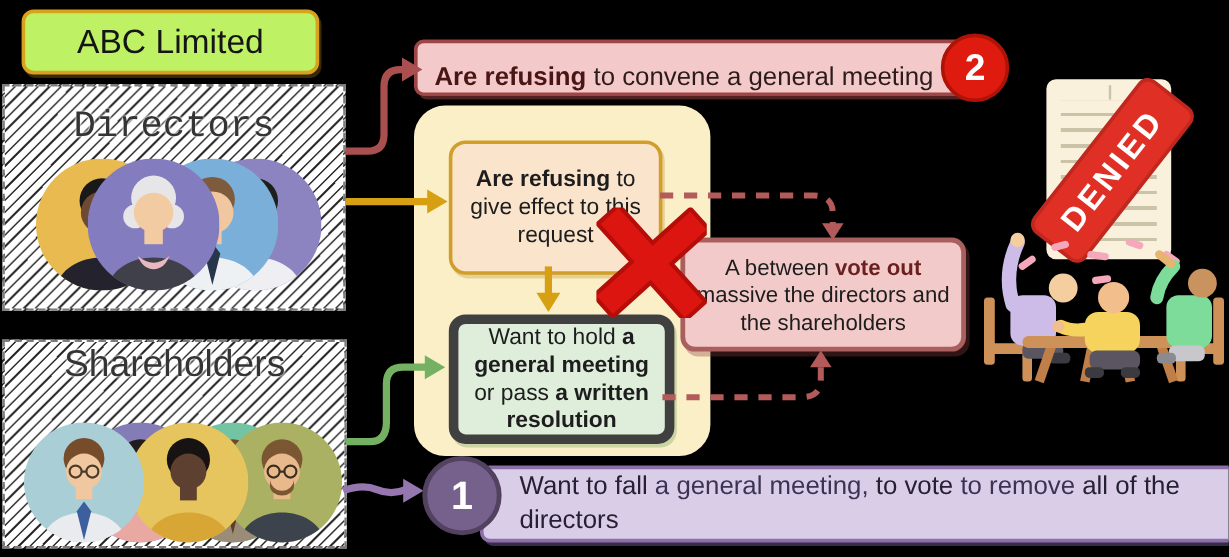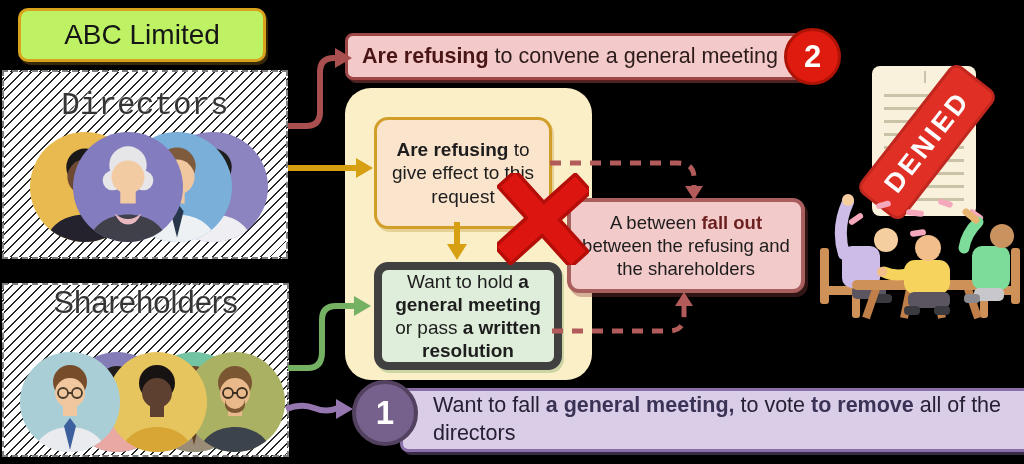--- a/index.html
+++ b/index.html
@@ -18,21 +18,21 @@
   .directors-box{left:2px;top:70px;width:282px;height:185px;font-family:Liberation Mono, monospace;}
   .shareholders-box{left:2px;top:283px;width:283px;height:170px;}
   .group-label{position:relative;z-index:2;text-align:center;font-size:31px;color:#343434;
     margin-top:16px;text-shadow:0 0 3px #fff,0 0 3px #fff;}
   .shareholders-box .group-label{margin-top:0;}
   .avatar{position:absolute;z-index:3;}
 
   
   .banner2{position:absolute;left:345px;top:33px;width:444px;height:41px;
     background:#F4C9C9;border:3px solid #9E4545;border-radius:8px;
-    display:flex;align-items:center;padding-left:14px;font-size:21.5px;color:#2B1B1B;
+    display:flex;align-items:flex-end;padding-left:14px;font-size:21.5px;color:#2B1B1B;
     box-shadow:3px 4px 0 -1px rgba(150,60,60,.55);z-index:2;}
   .banner2 .b{font-weight:bold;color:#4A1515;}
   .badge{border-radius:50%;display:flex;align-items:center;justify-content:center;
     color:#fff;font-weight:bold;position:absolute;z-index:5;}
   .badge2{left:784px;top:28px;width:51px;height:51px;background:#DE1B0E;
     border:3px solid #AD1306;font-size:31px;}
   .badge1{left:352px;top:380px;width:58px;height:58px;background:#75618C;
     border:4px solid #52415F;font-size:33px;}
 
   
@@ -52,21 +52,21 @@
     box-shadow:3px 4px 0 rgba(140,60,60,.35);}
   .fallout-box .b{font-weight:bold;color:#6B1F1F;}
   .flow-box .b{font-weight:bold;}
 
   
   .banner1{position:absolute;left:400px;top:388px;width:602px;height:58px;
     background:#DACDE7;border:3px solid #8A6FA8;border-radius:8px;z-index:2;
     display:flex;align-items:center;padding-left:30px;font-size:21.5px;line-height:1.3;
     color:#262033;box-shadow:3px 4px 0 -1px rgba(110,85,140,.5);}
   .banner1 .txt{width:575px;}
-  .banner1 .b{font-weight:bold;color:#3B3356;}
+  .banner1 .b{font-weight:normal;color:#3B3356;}
 
   
   .arrows{position:absolute;left:0;top:0;z-index:4;pointer-events:none;}
   .xmark{position:absolute;left:497px;top:173px;z-index:6;}
 
   
   .doc{position:absolute;left:872px;top:66px;width:104px;height:150px;
     background:#FAF1DC;border-radius:8px;z-index:2;}
   .doc .lines{position:absolute;left:12px;right:12px;top:18px;bottom:14px;
     background:repeating-linear-gradient(180deg,transparent 0 10px,#CBC3A8 10px 13px);}
@@ -249,21 +249,21 @@
 
   <div class="flow-box refusal-box">
     <span><span class="b">Are refusing</span><span> to give effect to this request</span></span>
   </div>
 
   <div class="flow-box resolution-box">
     <span><span>Want to hold </span><span class="b">a general meeting</span><span> or pass </span><span class="b">a written resolution</span></span>
   </div>
 
   <div class="fallout-box">
-    <span><span>A between </span><span class="b">fall out</span><span> between the refusing and the shareholders</span></span>
+    <span><span>A between </span><span class="b">vote out</span><span> massive the directors and the shareholders</span></span>
   </div>
 
   <div class="banner1">
     <span class="txt"><span>Want to fall </span><span class="b">a general meeting,</span><span> to vote </span><span class="b">to remove</span><span> all of the directors</span></span>
   </div>
   <div class="badge badge1">
     <span>1</span>
   </div>
 
   <svg class="arrows" width="1024" height="464" viewBox="0 0 1024 464">

